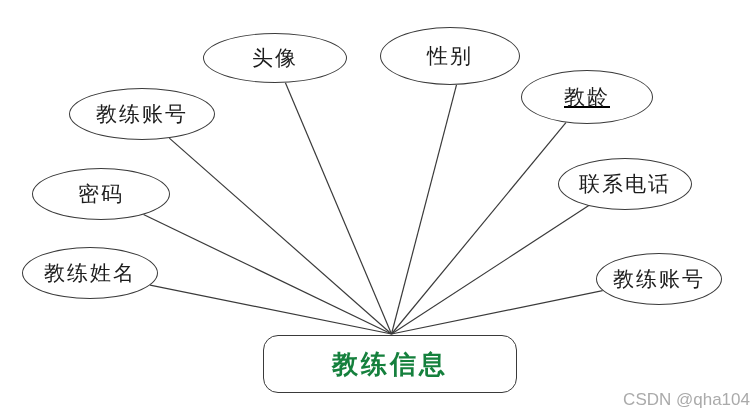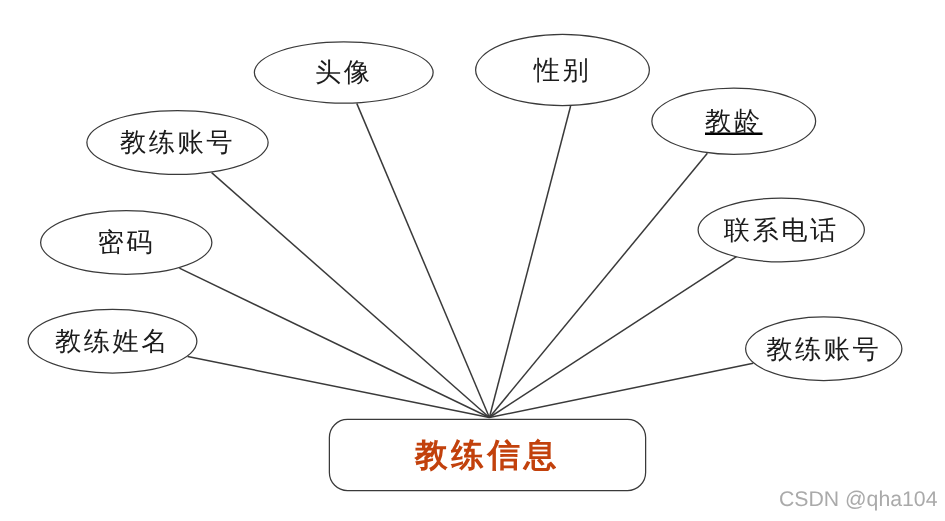--- a/index.html
+++ b/index.html
@@ -50,21 +50,21 @@
     background: #ffffff;
     display: flex;
     align-items: center;
     justify-content: center;
     box-sizing: border-box;
   }
   .entity-label {
     font-size: 26px;
     font-weight: bold;
     letter-spacing: 3px;
-    color: #c2410c;
+    color: #15803d;
     white-space: nowrap;
   }
   .watermark {
     position: absolute;
     right: 6px;
     bottom: 7px;
     font-family: "Liberation Sans", "DejaVu Sans", sans-serif;
     font-size: 17px;
     color: #aaaaaa;
     white-space: nowrap;

